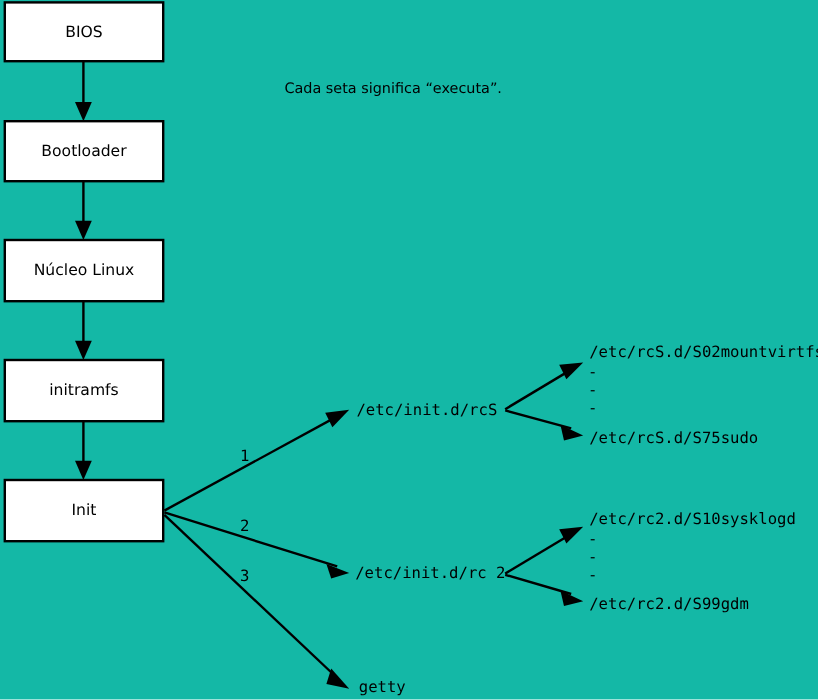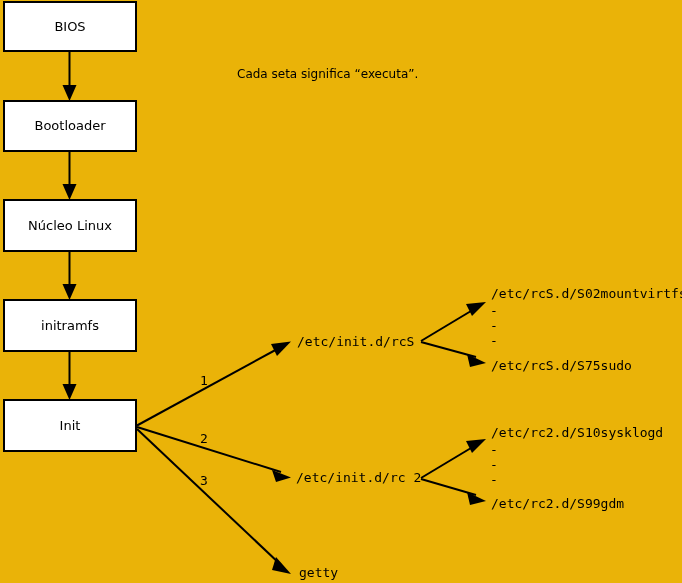--- a/index.html
+++ b/index.html
@@ -7,21 +7,21 @@
     padding: 0;
     background: #ffffff;
   }
   body {
     font-family: "DejaVu Sans", sans-serif;
   }
   #diagram-root {
     position: relative;
     width: 682px;
     height: 583px;
-    background: #eab308;
+    background: #14b8a6;
     overflow: hidden;
   }
   svg#boot-diagram {
     display: block;
     width: 682px;
     height: 583px;
   }
   .box-rect {
     fill: #ffffff;
     stroke: #000000;

